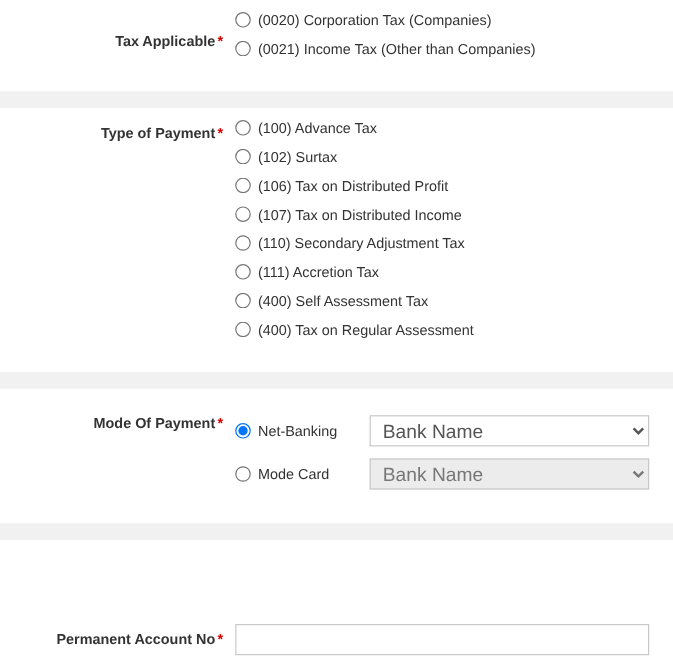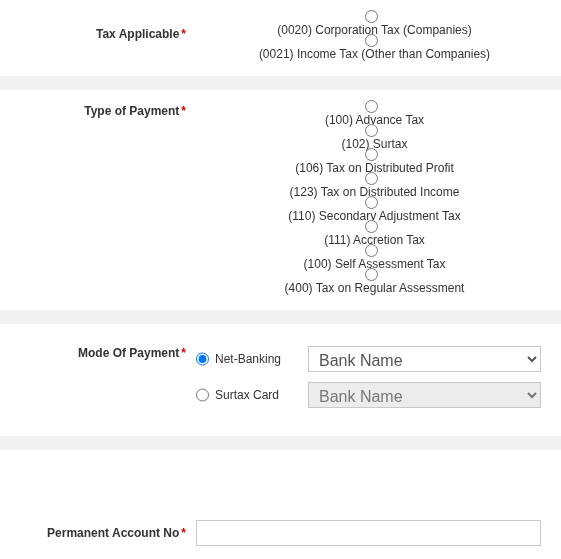--- a/index.html
+++ b/index.html
@@ -30,23 +30,22 @@
     color: #333;
     font-size: 12px;
     font-weight: bold;
   }
   .req { color: #d90000; padding-left: 2px; }
   .opts-col {
     flex: 1;
   }
   .radio-line {
     display: flex;
-    align-items: center;
+    align-items: flex-start;
     height: 24px;
-    flex-direction: column;
   }
   .radio-line input[type=radio]{
     margin: 0 6px 0 0;
     accent-color: #2176d2;
   }
   .radio-line span { color: #333; }
   .field-col {
     flex: 1;
     padding-right: 12px;
   }
@@ -114,33 +113,33 @@
       <div class="radio-line">
         <input type="radio" name="top" style="">
         <span>(102) Surtax</span>
       </div>
       <div class="radio-line">
         <input type="radio" name="top" style="">
         <span>(106) Tax on Distributed Profit</span>
       </div>
       <div class="radio-line">
         <input type="radio" name="top" style="">
-        <span>(123) Tax on Distributed Income</span>
+        <span>(107) Tax on Distributed Income</span>
       </div>
       <div class="radio-line">
         <input type="radio" name="top" style="">
         <span>(110) Secondary Adjustment Tax</span>
       </div>
       <div class="radio-line">
         <input type="radio" name="top" style="">
         <span>(111) Accretion Tax</span>
       </div>
       <div class="radio-line">
         <input type="radio" name="top" style="">
-        <span>(100) Self Assessment Tax</span>
+        <span>(400) Self Assessment Tax</span>
       </div>
       <div class="radio-line">
         <input type="radio" name="top" style="">
         <span>(400) Tax on Regular Assessment</span>
       </div>
     </div>
   </div>
 </div>
 
 <div class="gap"></div>
@@ -158,21 +157,21 @@
         </div>
         <div class="sel-wrap">
           <select>
             <option>Bank Name</option>
           </select>
         </div>
       </div>
       <div class="mop-row">
         <div class="mop-radio">
           <input type="radio" name="mop" style="">
-          <span>Surtax Card</span>
+          <span>Mode Card</span>
         </div>
         <div class="sel-wrap">
           <select class="disabled">
             <option>Bank Name</option>
           </select>
         </div>
       </div>
     </div>
   </div>
 </div>

